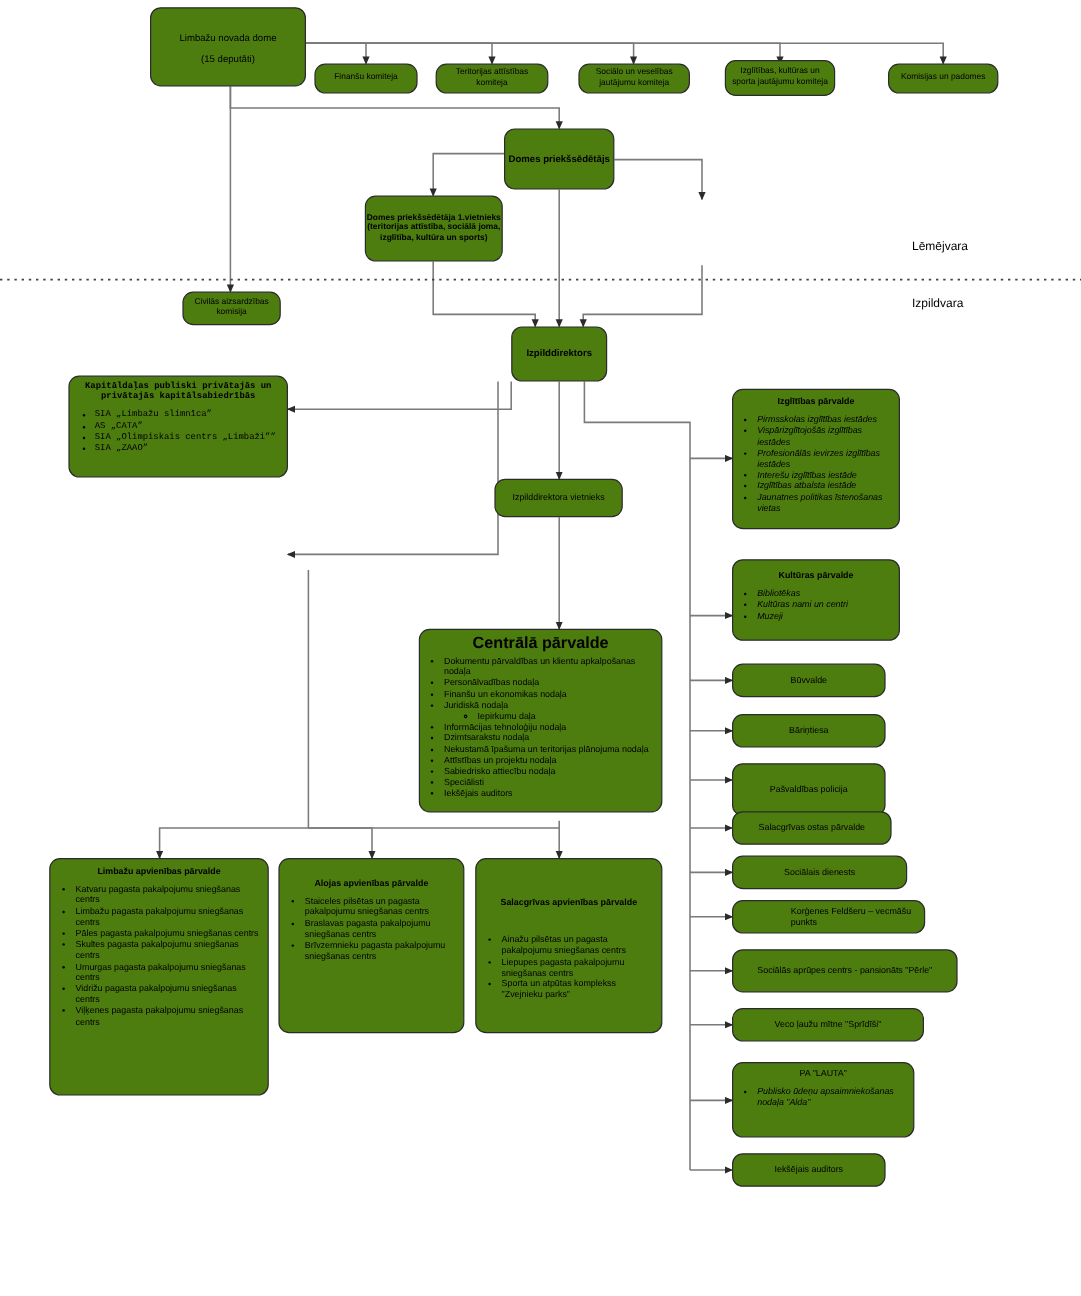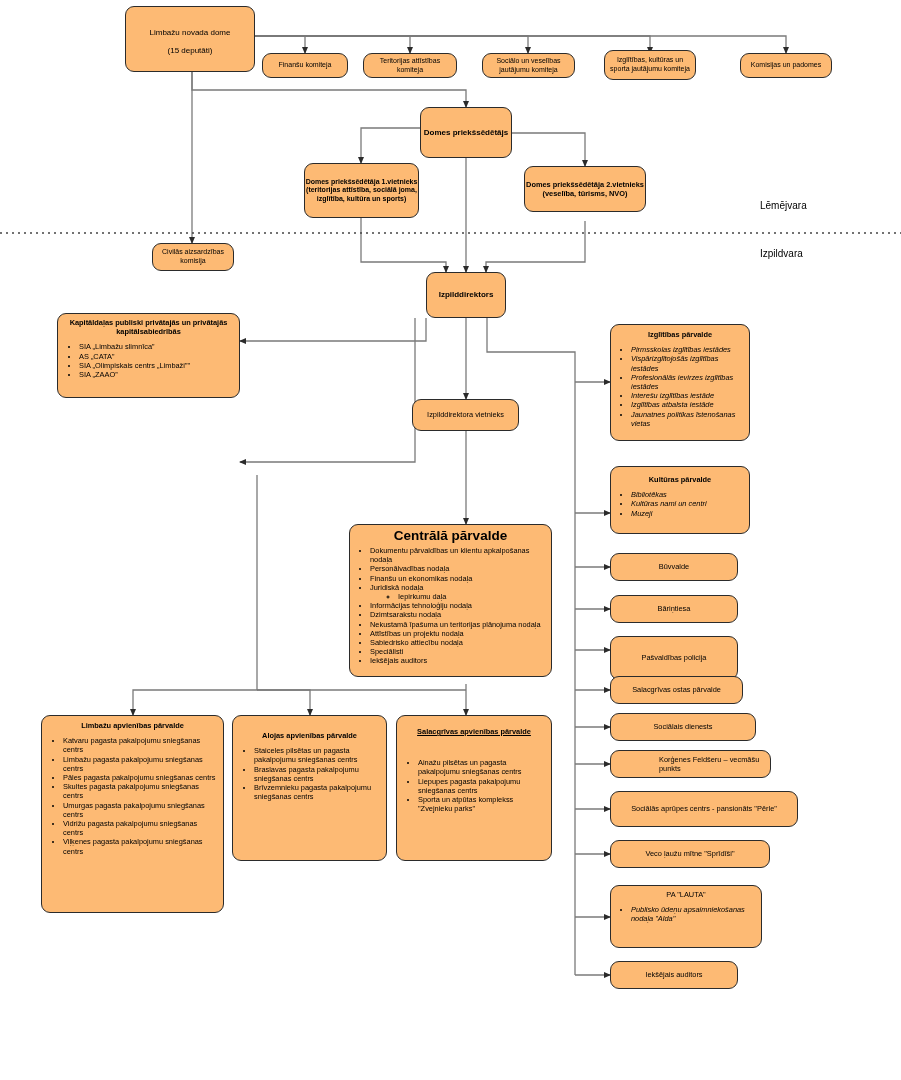--- a/index.html
+++ b/index.html
@@ -1,37 +1,37 @@
 <!DOCTYPE html>
 <html><head>
 <meta charset="utf-8">
 <style>
   html,body{margin:0;padding:0;background:#ffffff;}
   body{font-family:"Liberation Sans","DejaVu Sans",sans-serif;color:#000;}
   #canvas{position:relative;width:901px;height:1080px;overflow:hidden;background:#fff;}
   #wires{position:absolute;left:0;top:0;width:901px;height:1080px;pointer-events:none;}
 
   .node{position:absolute;box-sizing:border-box;border:1px solid #2b2b2b;border-radius:9px;
-        background:#fdba74;}
+        background:#4d7c0f;}
   .node .ttl{font-weight:bold;text-align:center;display:block;}
   .node .plain{text-align:center;display:block;}
   .node ul{margin:3px 0 0 0;padding:0 0 0 16px;}
   .node ul li{margin:0;padding:0;}
   .node ul ul{margin:0;padding:0 0 0 18px;list-style-type:circle;}
   .ital li{font-style:italic;}
 
   .lbl{position:absolute;white-space:nowrap;}
 
   
   .t7{font-size:7.0px;line-height:8.6px;}
   .t75{font-size:7.4px;line-height:9.2px;}
   .t8{font-size:8.0px;line-height:9.8px;}
   .t9{font-size:9.0px;line-height:11px;}
   .t13{font-size:13.5px;line-height:16px;font-weight:bold;}
-  .pad4{padding:4px 5px;}
+  .pad4{padding:4px 5px;font-family:Liberation Mono, monospace;}
   .vc{display:flex;align-items:center;justify-content:center;}
 </style>
 </head>
 <body>
 
 <div id="canvas">
 
   <svg id="wires" viewBox="0 0 901 1080" xmlns="http://www.w3.org/2000/svg">
     <defs>
       <marker id="ar" markerWidth="7" markerHeight="7" refX="6" refY="3" orient="auto" markerUnits="userSpaceOnUse">
@@ -120,23 +120,20 @@
   </div>
 
   <div class="node vc" style="left:420px;top:107px;width:92px;height:51px;">
     <span class="t8" style="font-weight:bold;text-align:center;">Domes priekšsēdētājs</span>
   </div>
 
   <div class="node vc" style="left:304px;top:163px;width:115px;height:55px;">
     <span class="t7" style="font-weight:bold;text-align:center;">Domes priekšsēdētāja 1.vietnieks (teritorijas attīstība, sociālā joma, izglītība, kultūra un sports)</span>
   </div>
 
-  <div class="node vc" style="left:524px;top:166px;width:122px;height:46px;">
-    <span class="t75" style="font-weight:bold;text-align:center;">Domes priekšsēdētāja 2.vietnieks (veselība, tūrisms, NVO)</span>
-  </div>
 
   <div class="node vc" style="left:152px;top:243px;width:82px;height:28px;">
     <span class="t7" style="text-align:center;">Civilās aizsardzības komisija</span>
   </div>
 
   <div class="lbl t9" style="left:760px;top:200px;font-size:10px;">Lēmējvara</div>
   <div class="lbl t9" style="left:760px;top:248px;font-size:10px;">Izpildvara</div>
 
   <div class="node vc" style="left:426px;top:272px;width:80px;height:46px;">
     <span class="t8" style="font-weight:bold;">Izpilddirektors</span>
@@ -195,21 +192,21 @@
   <div class="node" style="left:232px;top:715px;width:155px;height:146px;padding:5px 5px;">
     <span class="t75 ttl" style="margin-top:10px;">Alojas apvienības pārvalde</span>
     <ul class="t75" style="margin-top:6px;">
       <li>Staiceles pilsētas un pagasta pakalpojumu sniegšanas centrs</li>
       <li>Braslavas pagasta pakalpojumu sniegšanas centrs</li>
       <li>Brīvzemnieku pagasta pakalpojumu sniegšanas centrs</li>
     </ul>
   </div>
 
   <div class="node" style="left:396px;top:715px;width:156px;height:146px;padding:5px 5px;">
-    <span class="t75 ttl" style="margin-top:6px;text-decoration:underline;">Salacgrīvas apvienības pārvalde</span>
+    <span class="t75 ttl" style="margin-top:26px;">Salacgrīvas apvienības pārvalde</span>
     <ul class="t75" style="margin-top:22px;">
       <li>Ainažu pilsētas un pagasta pakalpojumu sniegšanas centrs</li>
       <li>Liepupes pagasta pakalpojumu sniegšanas centrs</li>
       <li>Sporta un atpūtas komplekss "Zvejnieku parks"</li>
     </ul>
   </div>
 
   <div class="node" style="left:610px;top:324px;width:140px;height:117px;padding:5px 4px;">
     <span class="t75 ttl">Izglītības pārvalde</span>
     <ul class="t75 ital" style="margin-top:6px;">

